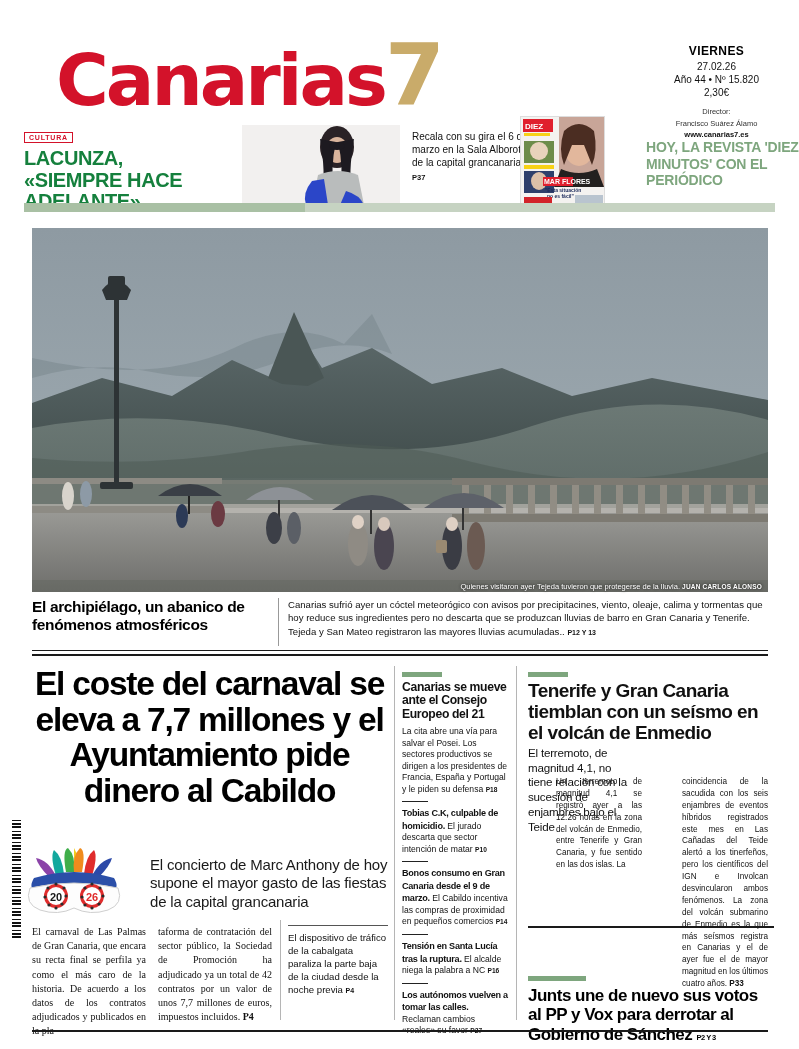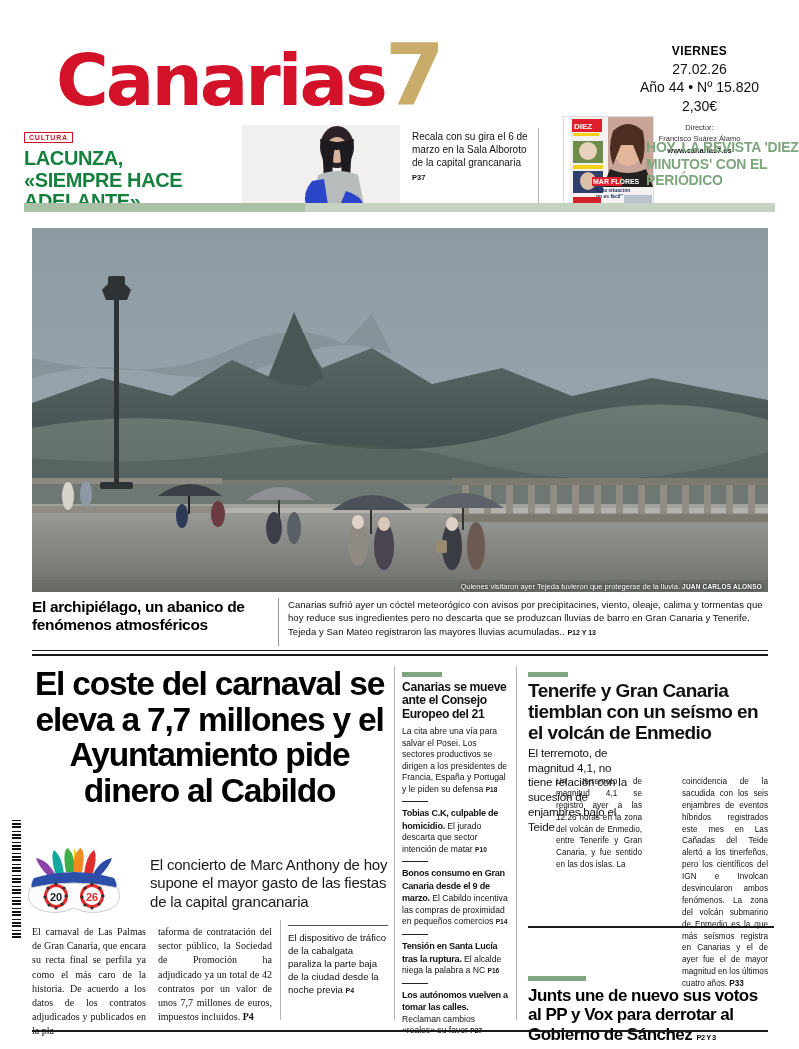--- a/index.html
+++ b/index.html
@@ -6,34 +6,34 @@
   body{width:799px;height:1049px;font-family:"Liberation Sans",sans-serif;color:#000;overflow:hidden;position:relative;}
   .page{width:799px;height:1049px;position:relative;background:#fff;}
 
   
   .masthead{position:absolute;left:0;top:0;width:783px;height:118px;}
   .logo{position:absolute;left:56px;top:32px;font-family:"DejaVu Sans","Liberation Sans",sans-serif;
         font-weight:bold;font-size:72px;letter-spacing:-3px;color:#d3122a;line-height:1;}
   .logo .seven{color:#c9ab6a;font-size:86px;letter-spacing:-4px;}
   .dateblock{position:absolute;right:24px;top:44px;text-align:center;line-height:1.32;}
   .dateblock .dow{font-weight:bold;font-size:12px;letter-spacing:.4px;}
-  .dateblock .ln{font-size:14px;color:#111;}
+  .dateblock .ln{font-size:10px;color:#111;}
   .dateblock .dir{font-size:7.5px;color:#333;margin-top:7px;line-height:1.5;}
   .dateblock .web{font-size:7.5px;font-weight:bold;color:#111;}
 
   
   .culture{position:absolute;left:24px;top:126px;width:751px;height:84px;}
   .tag{display:inline-block;border:1px solid #d3122a;color:#d3122a;font-size:7px;font-weight:bold;
        letter-spacing:.8px;padding:1px 4px 1px 4px;}
   .cult-head{color:#15803d;font-weight:bold;font-size:20px;line-height:1.08;letter-spacing:-.4px;margin-top:4px;}
   .artist-photo{position:absolute;left:218px;top:-1px;width:158px;height:80px;overflow:hidden;background:#efeff0;}
   .cult-deck{position:absolute;left:388px;top:4px;width:120px;font-size:10px;line-height:1.32;color:#111;}
   .cult-deck b.pg{font-size:7.5px;font-weight:bold;}
   .divline{position:absolute;left:514px;top:2px;width:1px;height:76px;background:#b9b9b9;}
-  .mag{position:absolute;left:539px;top:-10px;width:83px;height:92px;overflow:hidden;border:1px solid #ddd;padding-left:6px;}
+  .mag{position:absolute;left:496px;top:-10px;width:83px;height:92px;overflow:hidden;border:1px solid #ddd;}
   .mag-head{position:absolute;left:622px;top:13px;width:160px;color:#7ea67e;font-weight:bold;font-size:14px;
             line-height:1.18;letter-spacing:-.2px;}
   .greenbar{position:absolute;left:24px;top:203px;width:751px;height:9px;background:#a9c0a4;}
   .greenbar.seg2{left:305px;width:470px;background:#c6d3c2;}
 
   
   .photo{position:absolute;left:32px;top:228px;width:736px;height:364px;overflow:hidden;background:#6c7a80;}
   .caption{position:absolute;left:32px;top:580px;width:736px;height:13px;color:#fff;font-size:7.5px;
            text-align:right;padding-right:6px;box-sizing:border-box;line-height:13px;
            text-shadow:0 0 3px rgba(0,0,0,.9);}

